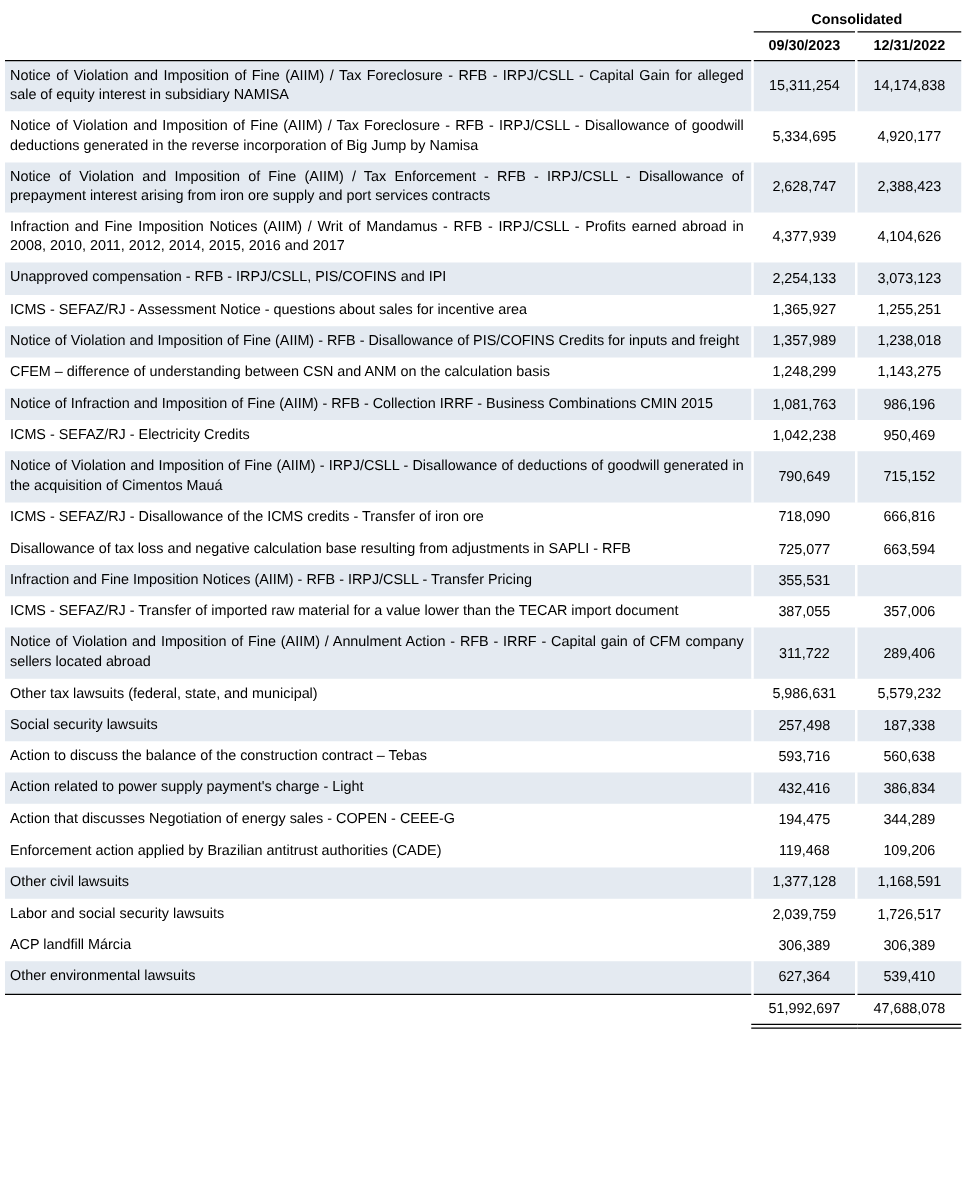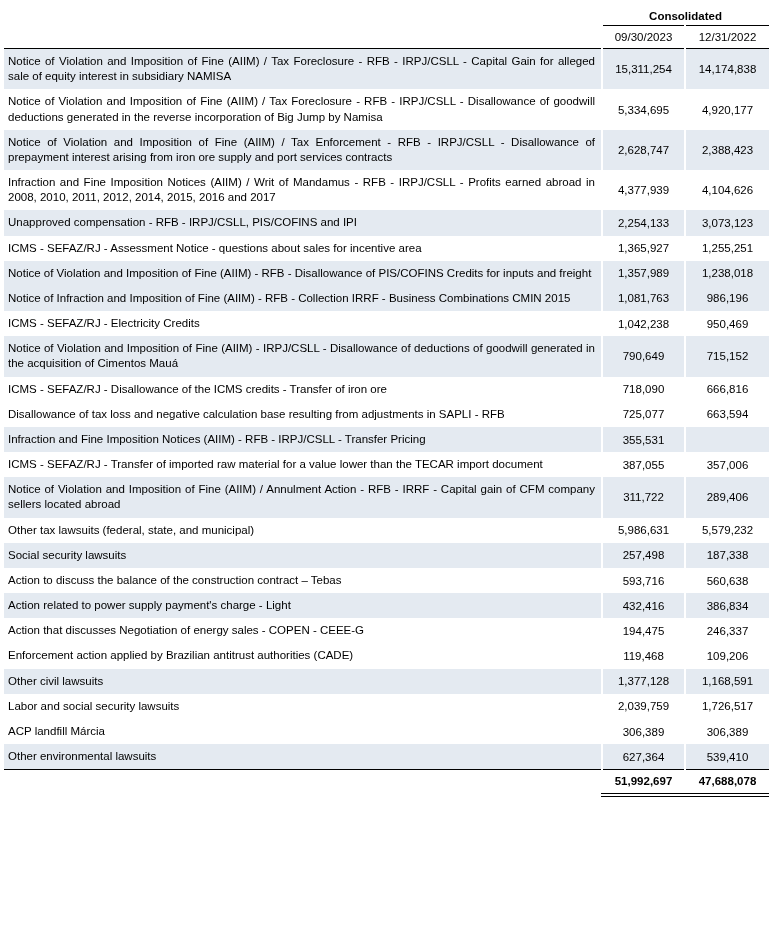--- a/index.html
+++ b/index.html
@@ -26,21 +26,21 @@
 
   
   td.group-label {
     text-align: center;
     font-weight: bold;
     padding: 2px 0 3px 0;
     border-bottom: 1px solid var(--line);
   }
   td.date {
     text-align: center;
-    font-weight: normal;
+    font-weight: bold;
     padding: 3px 0 4px 0;
     margin-top: 24px;
   }
   tr.col-header-row > td { border-bottom: 1px solid var(--line); }
 
   
   tbody td.desc {
     text-align: justify;
     vertical-align: middle;
     padding: 5px 6px 5px 4px;
@@ -49,21 +49,21 @@
   td.num {
     text-align: center;
     vertical-align: middle;
     border-left: 2px solid #fff;
     padding: 5px 2px;
   }
   tbody tr.shaded { background: var(--row-shade); }
 
   
   tfoot td {
-    font-weight: bold;
+    font-weight: normal;
   }
   tfoot td.total-spacer {
     border-top: 1px solid var(--line);
   }
   tfoot td.num {
     border-top: 1px solid var(--line);
     border-bottom: 4px double var(--line);
     padding: 5px 2px 6px 2px;
   }
 </style>
@@ -117,20 +117,25 @@
         <tr>
           <td class="desc">ICMS - SEFAZ/RJ - Assessment Notice -  questions about sales for incentive area</td>
           <td class="num">1,365,927</td>
           <td class="num">1,255,251</td>
         </tr>
         <tr class="shaded">
           <td class="desc">Notice of Violation and Imposition of Fine (AIIM) - RFB - Disallowance of PIS/COFINS Credits for inputs and freight</td>
           <td class="num">1,357,989</td>
           <td class="num">1,238,018</td>
         </tr>
+        <tr>
+          <td class="desc">CFEM – difference of understanding between CSN and ANM on the calculation basis</td>
+          <td class="num">1,248,299</td>
+          <td class="num">1,143,275</td>
+        </tr>
         <tr class="shaded">
           <td class="desc">Notice of Infraction and Imposition of Fine (AIIM) - RFB - Collection IRRF - Business Combinations CMIN 2015</td>
           <td class="num">1,081,763</td>
           <td class="num">986,196</td>
         </tr>
         <tr>
           <td class="desc">ICMS - SEFAZ/RJ - Electricity Credits</td>
           <td class="num">1,042,238</td>
           <td class="num">950,469</td>
         </tr>
@@ -180,21 +185,21 @@
           <td class="num">560,638</td>
         </tr>
         <tr class="shaded">
           <td class="desc">Action related to power supply payment's charge - Light</td>
           <td class="num">432,416</td>
           <td class="num">386,834</td>
         </tr>
         <tr>
           <td class="desc">Action that discusses Negotiation of energy sales - COPEN - CEEE-G</td>
           <td class="num">194,475</td>
-          <td class="num">246,337</td>
+          <td class="num">344,289</td>
         </tr>
         <tr>
           <td class="desc">Enforcement action applied by Brazilian antitrust authorities (CADE)</td>
           <td class="num">119,468</td>
           <td class="num">109,206</td>
         </tr>
         <tr class="shaded">
           <td class="desc">Other civil lawsuits</td>
           <td class="num">1,377,128</td>
           <td class="num">1,168,591</td>

